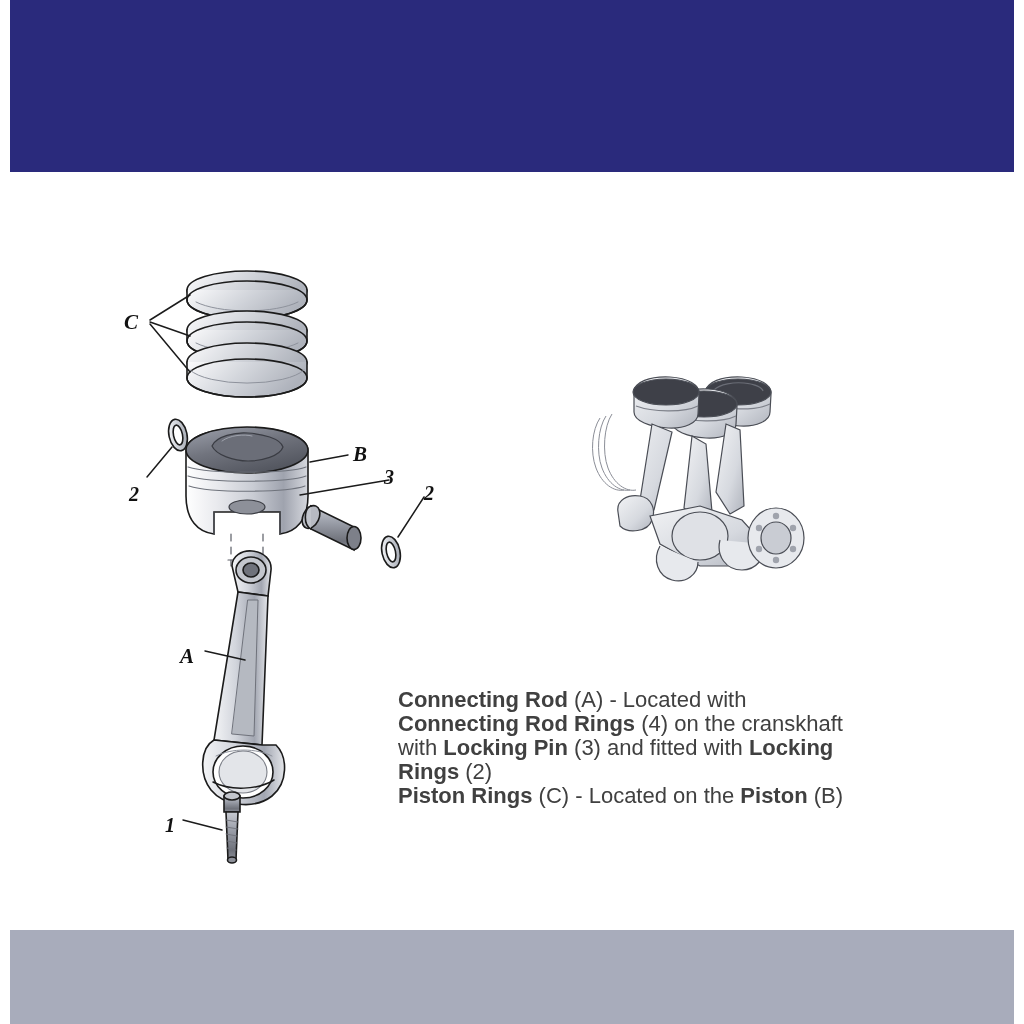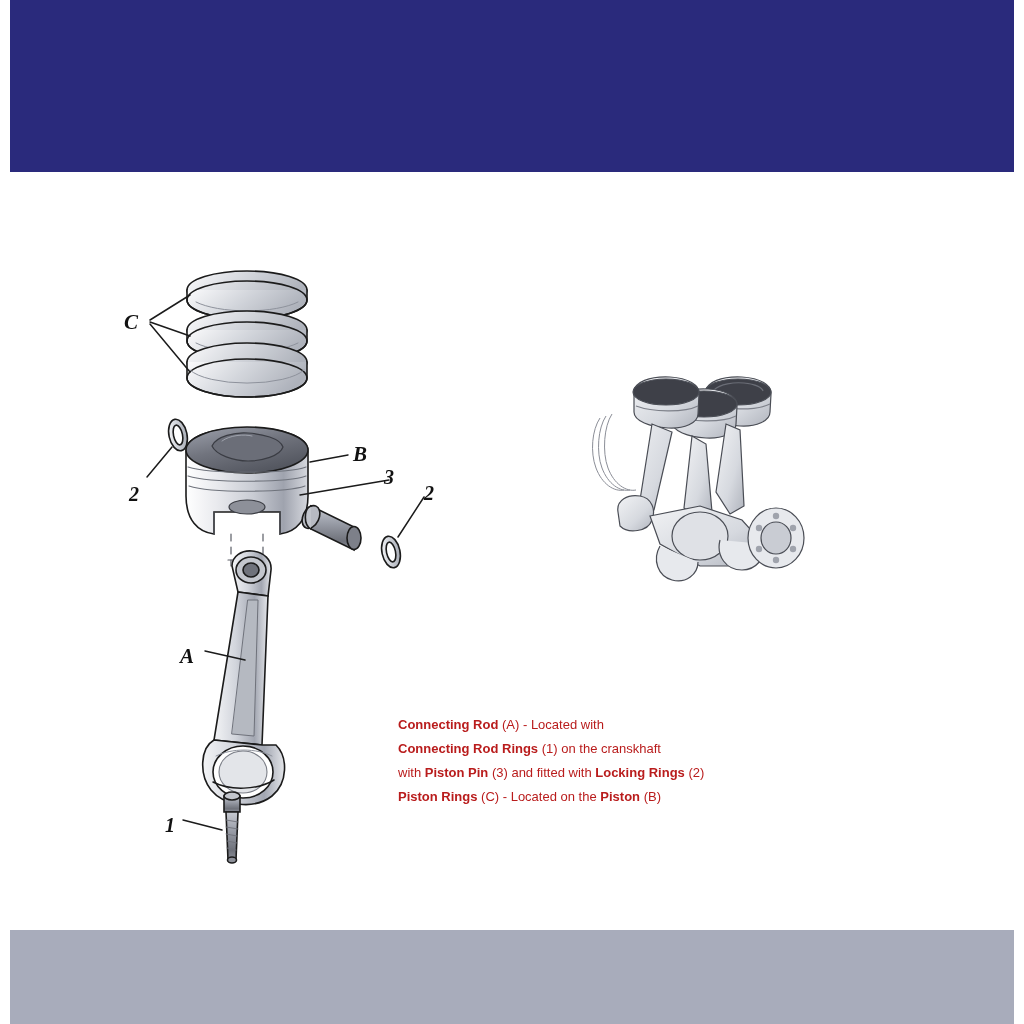--- a/index.html
+++ b/index.html
@@ -42,25 +42,25 @@
     position: absolute;
     left: 10px;
     top: 930px;
     width: 1004px;
     height: 94px;
     background: #a8acbb;
   }
   .caption {
     position: absolute;
     left: 398px;
-    top: 713px;
+    top: 688px;
     width: 470px;
-    font-size: 13px;
+    font-size: 22px;
     line-height: 24px;
-    color: #b91c1c;
+    color: #404040;
     font-family: "Liberation Sans", sans-serif;
   }
   .caption b { font-weight: bold; }
   .diagram {
     position: absolute;
     left: 0; top: 0;
     width: 1024px;
     height: 1024px;
     pointer-events: none;
   }
@@ -303,18 +303,18 @@
   <div class="callout-label" style="left:124px; top:310px;">C</div>
   <div class="callout-label" style="left:353px; top:442px;">B</div>
   <div class="callout-label" style="left:180px; top:644px;">A</div>
   <div class="num-label" style="left:129px; top:483px;">2</div>
   <div class="num-label" style="left:384px; top:466px;">3</div>
   <div class="num-label" style="left:424px; top:482px;">2</div>
   <div class="num-label" style="left:165px; top:814px;">1</div>
 
   <div class="caption" id="caption">
       <div><b>Connecting Rod</b><span> (A) - Located with</span></div>
-      <div><b>Connecting Rod Rings</b><span> (1) on the cranskhaft</span></div>
-      <div><span>with </span><b>Piston Pin</b><span> (3) and fitted with </span><b>Locking Rings</b><span> (2)</span></div>
+      <div><b>Connecting Rod Rings</b><span> (4) on the cranskhaft</span></div>
+      <div><span>with </span><b>Locking Pin</b><span> (3) and fitted with </span><b>Locking Rings</b><span> (2)</span></div>
       <div><b>Piston Rings</b><span> (C) - Located on the </span><b>Piston</b><span> (B)</span></div>
     </div>
 
 </div>
 
 </body></html>

